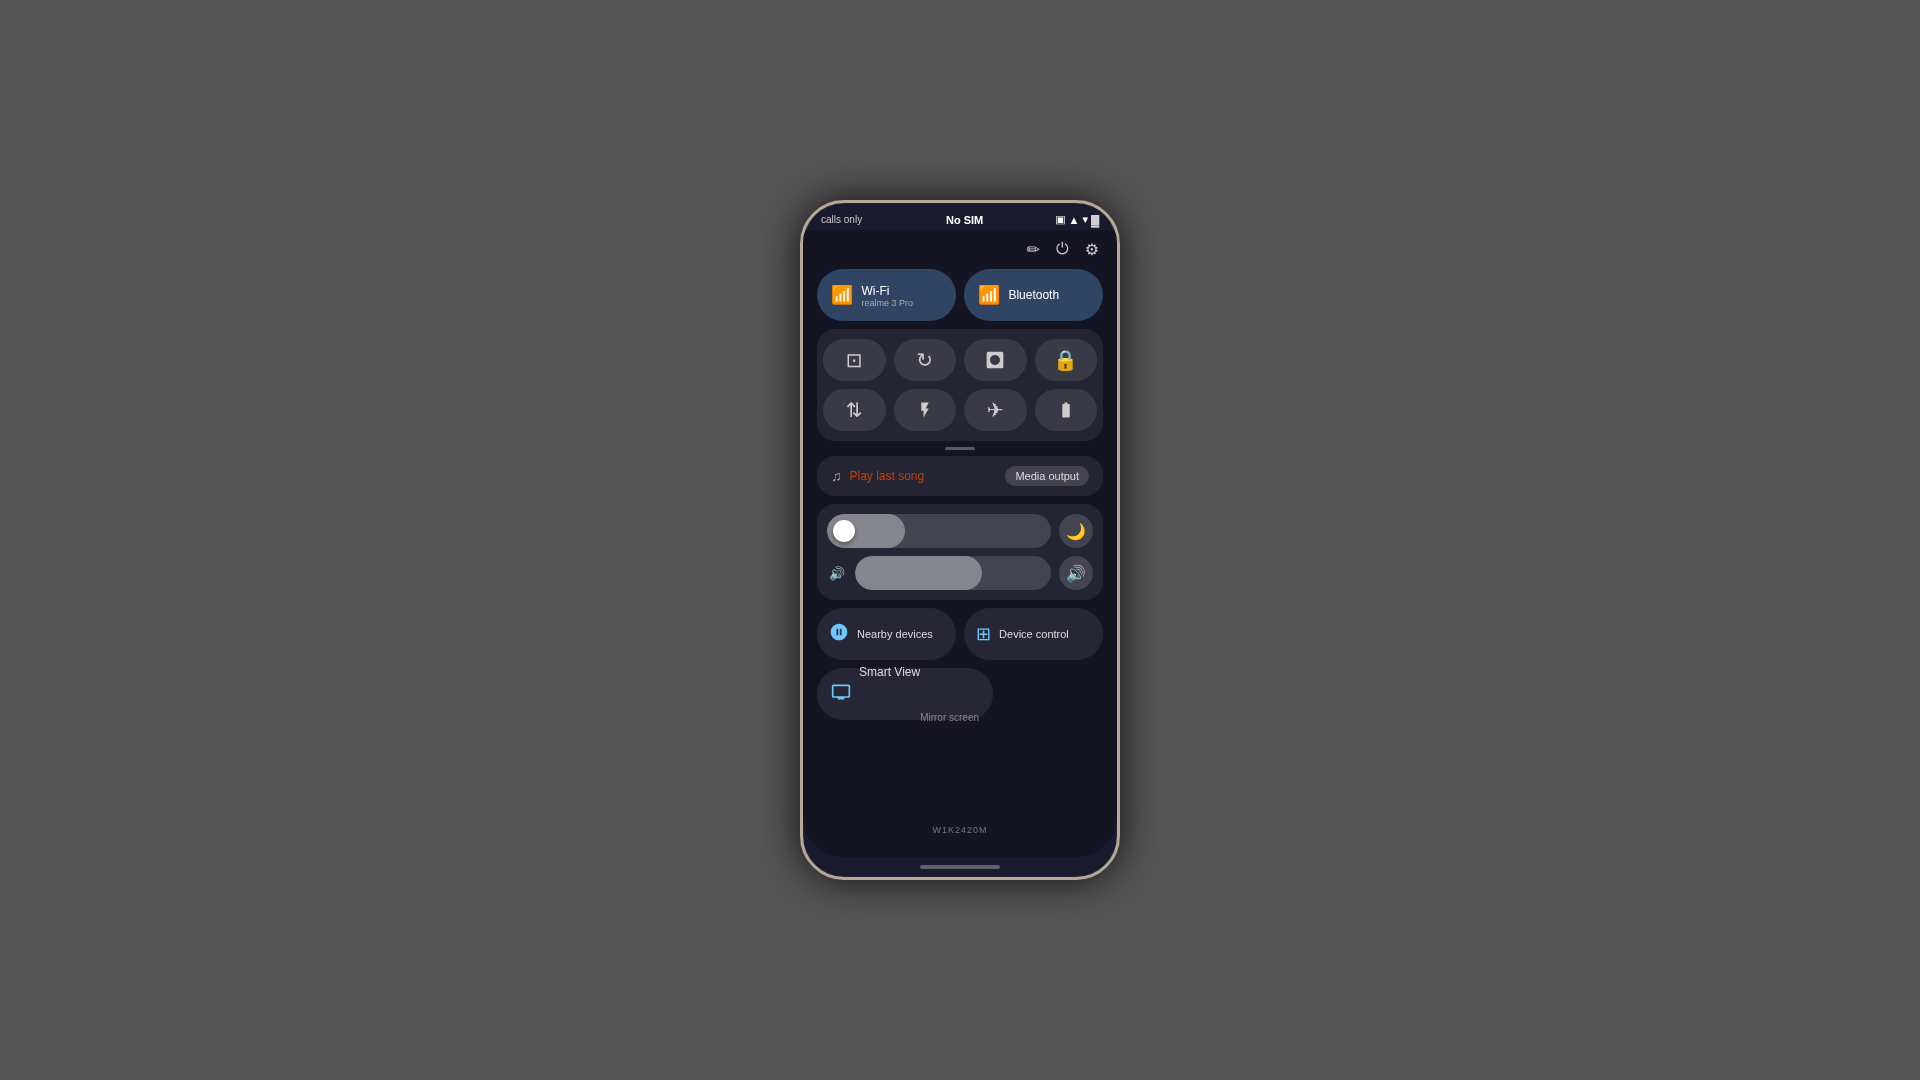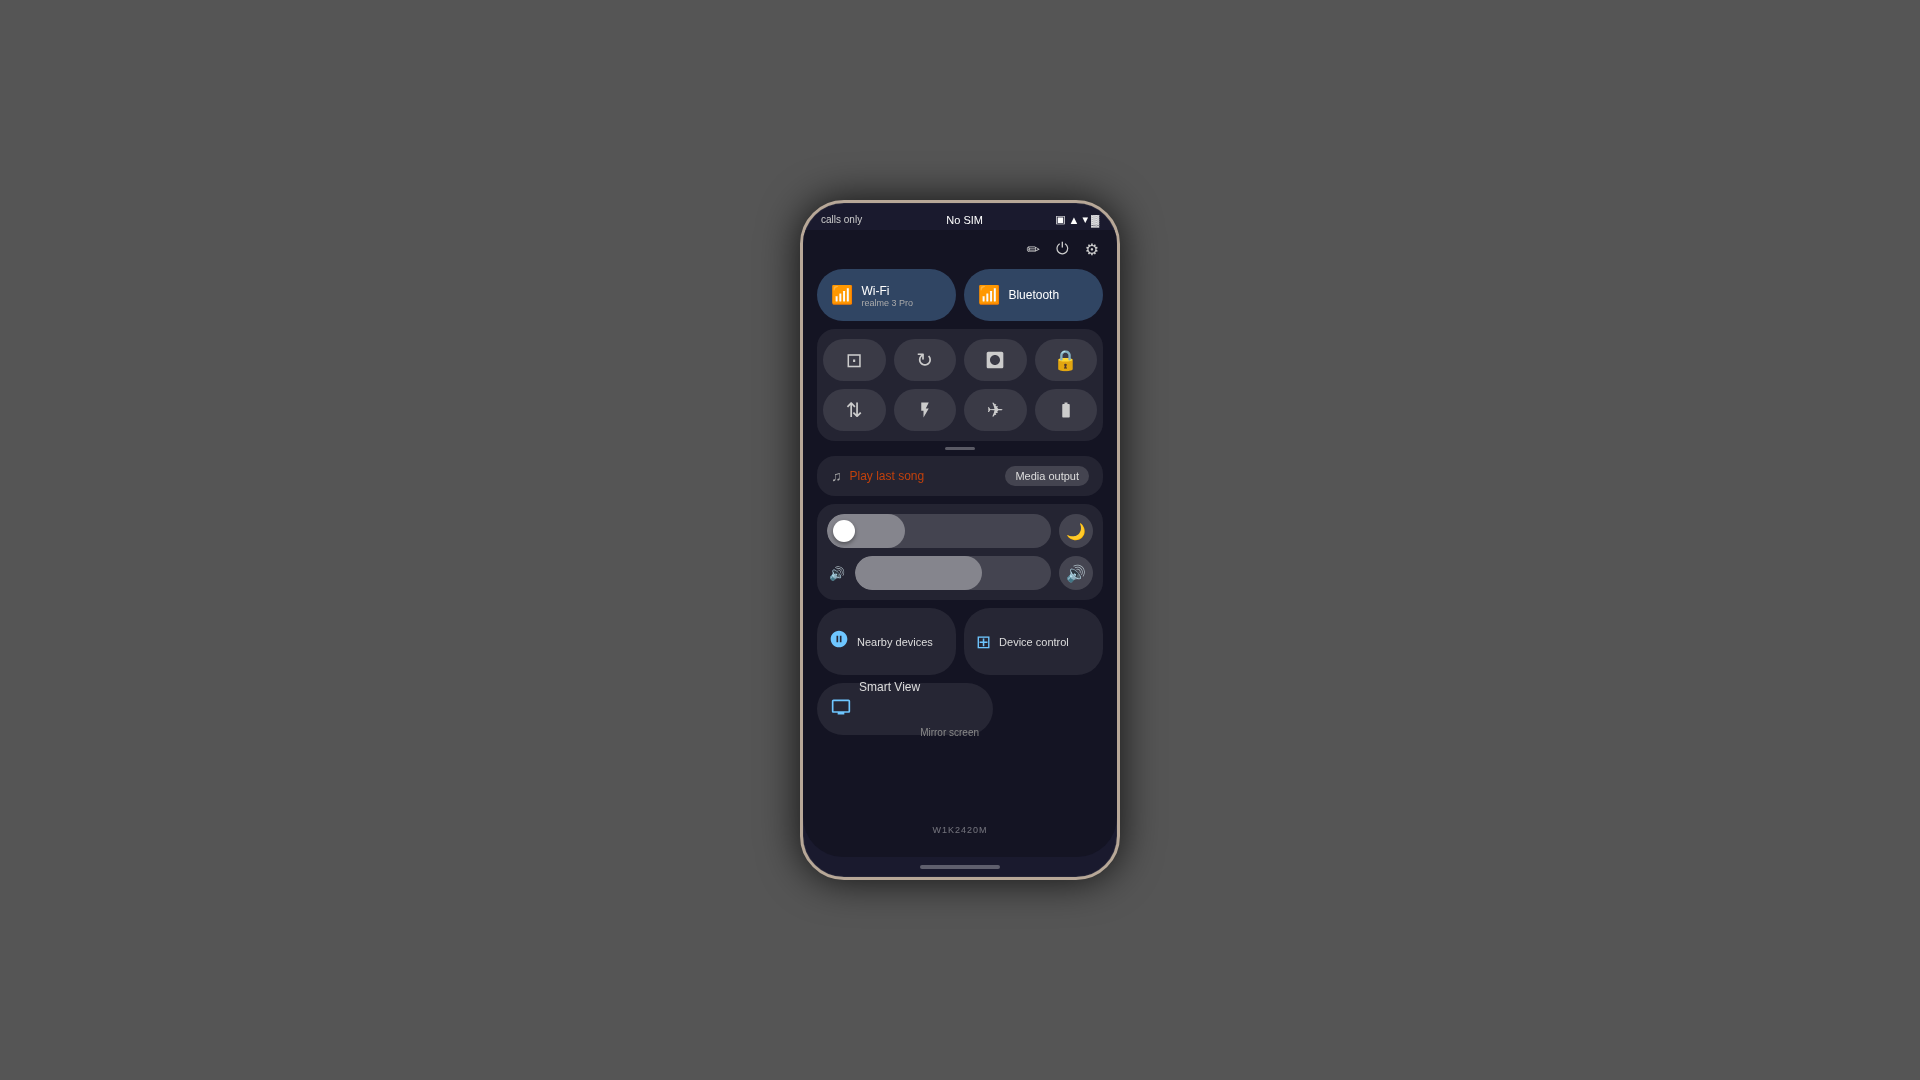--- a/index.html
+++ b/index.html
@@ -52,21 +52,21 @@
       align-items: center;
       padding: 10px 18px 4px;
       font-size: 11px;
       color: #ffffff;
       background: transparent;
       flex-shrink: 0;
       gap: 11px;
     }
 
     .status-left { font-size: 10px; color: #ccc; }
-    .status-center { font-size: 11px; color: #fff; font-weight: 400; margin-left: 12px; }
+    .status-center { font-size: 11px; color: #fff; font-weight: 700; margin-left: 12px; }
     .status-right {
       display: flex;
       gap: 3px;
       align-items: center;
       font-size: 10px;
     }
     .status-icon { font-size: 11px; }
 
     
     .quick-panel {
@@ -242,21 +242,21 @@
     }
 
     
     .bottom-btns {
       display: flex;
       gap: 8px;
     }
 
     .bottom-btn {
       flex: 1;
-      height: 67px;
+      height: 52px;
       border-radius: 26px;
       background: rgba(255,255,255,0.08);
       display: flex;
       align-items: center;
       gap: 8px;
       padding: 0 12px;
       cursor: pointer;
     }
 
     .bottom-btn-icon { font-size: 18px; color: #6ec6ff; }

